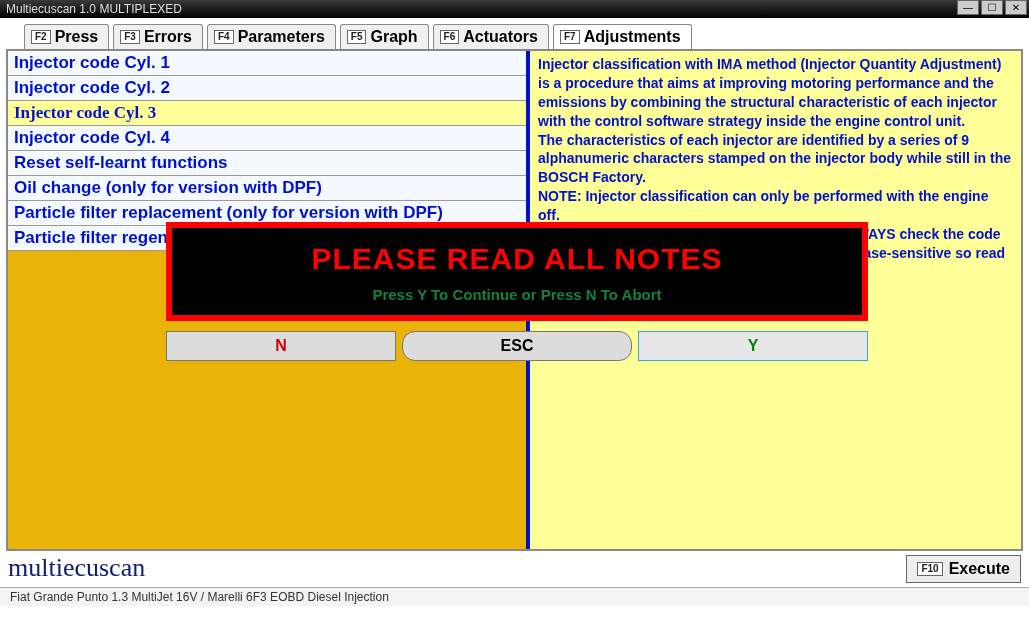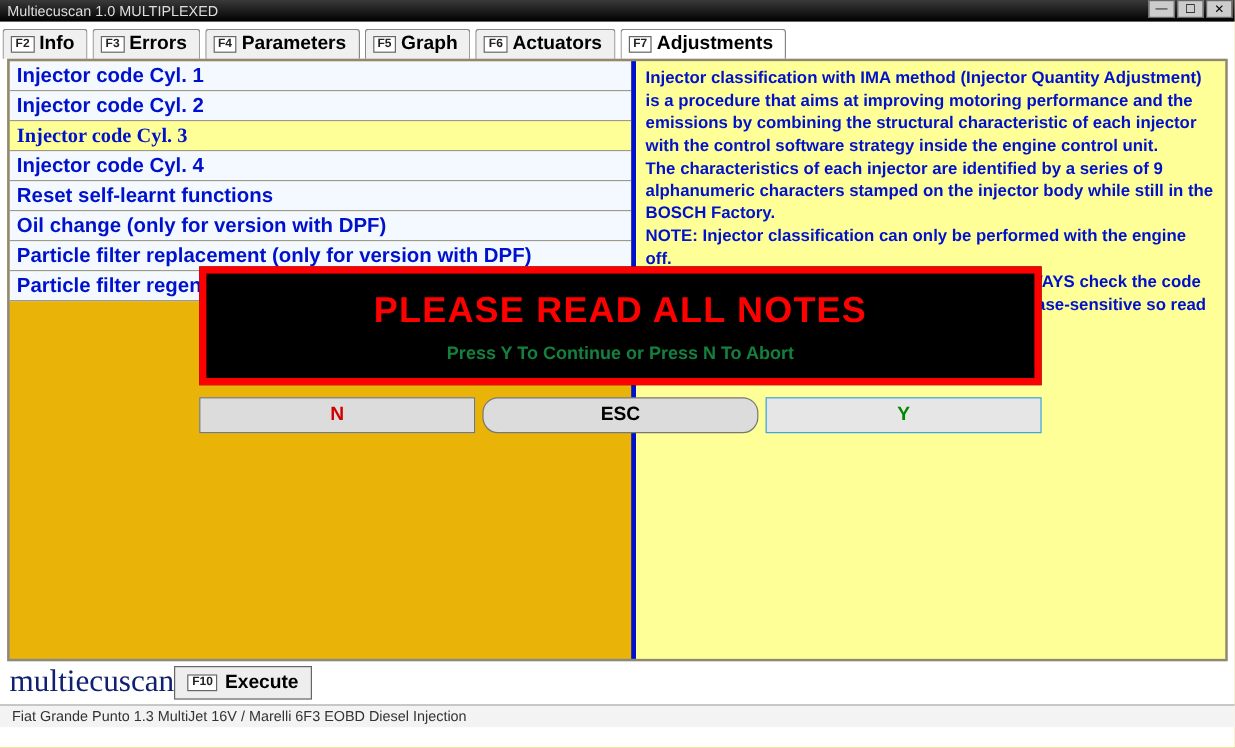--- a/index.html
+++ b/index.html
@@ -31,21 +31,21 @@
     width: 22px; height: 15px;
     background: #ccc;
     border: 1px solid #666;
     display: flex; align-items: center; justify-content: center;
     font-size: 10px;
     color: #000;
   }
   .tabs {
     display: flex;
     gap: 4px;
-    padding: 6px 6px 0 2px;
+    padding: 6px 6px 0 24px;
     align-items: flex-end;
   }
   .tab {
     border: 1px solid #888;
     border-bottom: none;
     background: #f0f0f0;
     padding: 3px 10px 3px 6px;
     font-size: 16px;
     font-weight: bold;
     color: #000;
@@ -95,20 +95,21 @@
     flex: 1;
     background: #feff96;
     font-size: 14px;
     color: #0011cc;
     font-weight: bold;
     padding: 4px 8px;
     line-height: 1.35;
   }
   .footer {
     display: flex;
+    justify-content: space-between;
     align-items: flex-end;
     padding: 0 8px;
     margin-top: 2px;
   }
   .brand {
     font-family: Georgia, "Times New Roman", serif;
     color: #0f2070;
     font-size: 26px;
   }
   .execute-btn {
@@ -181,21 +182,21 @@
   <div class="window-controls">
     <div class="win-btn">—</div>
     <div class="win-btn">☐</div>
     <div class="win-btn">✕</div>
   </div>
 </div>
 
 <div class="tabs">
   <div class="tab">
     <span class="fkey">F2</span>
-    <span>Info</span>
+    <span>Press</span>
   </div>
   <div class="tab">
     <span class="fkey">F3</span>
     <span>Errors</span>
   </div>
   <div class="tab">
     <span class="fkey">F4</span>
     <span>Parameters</span>
   </div>
   <div class="tab">

